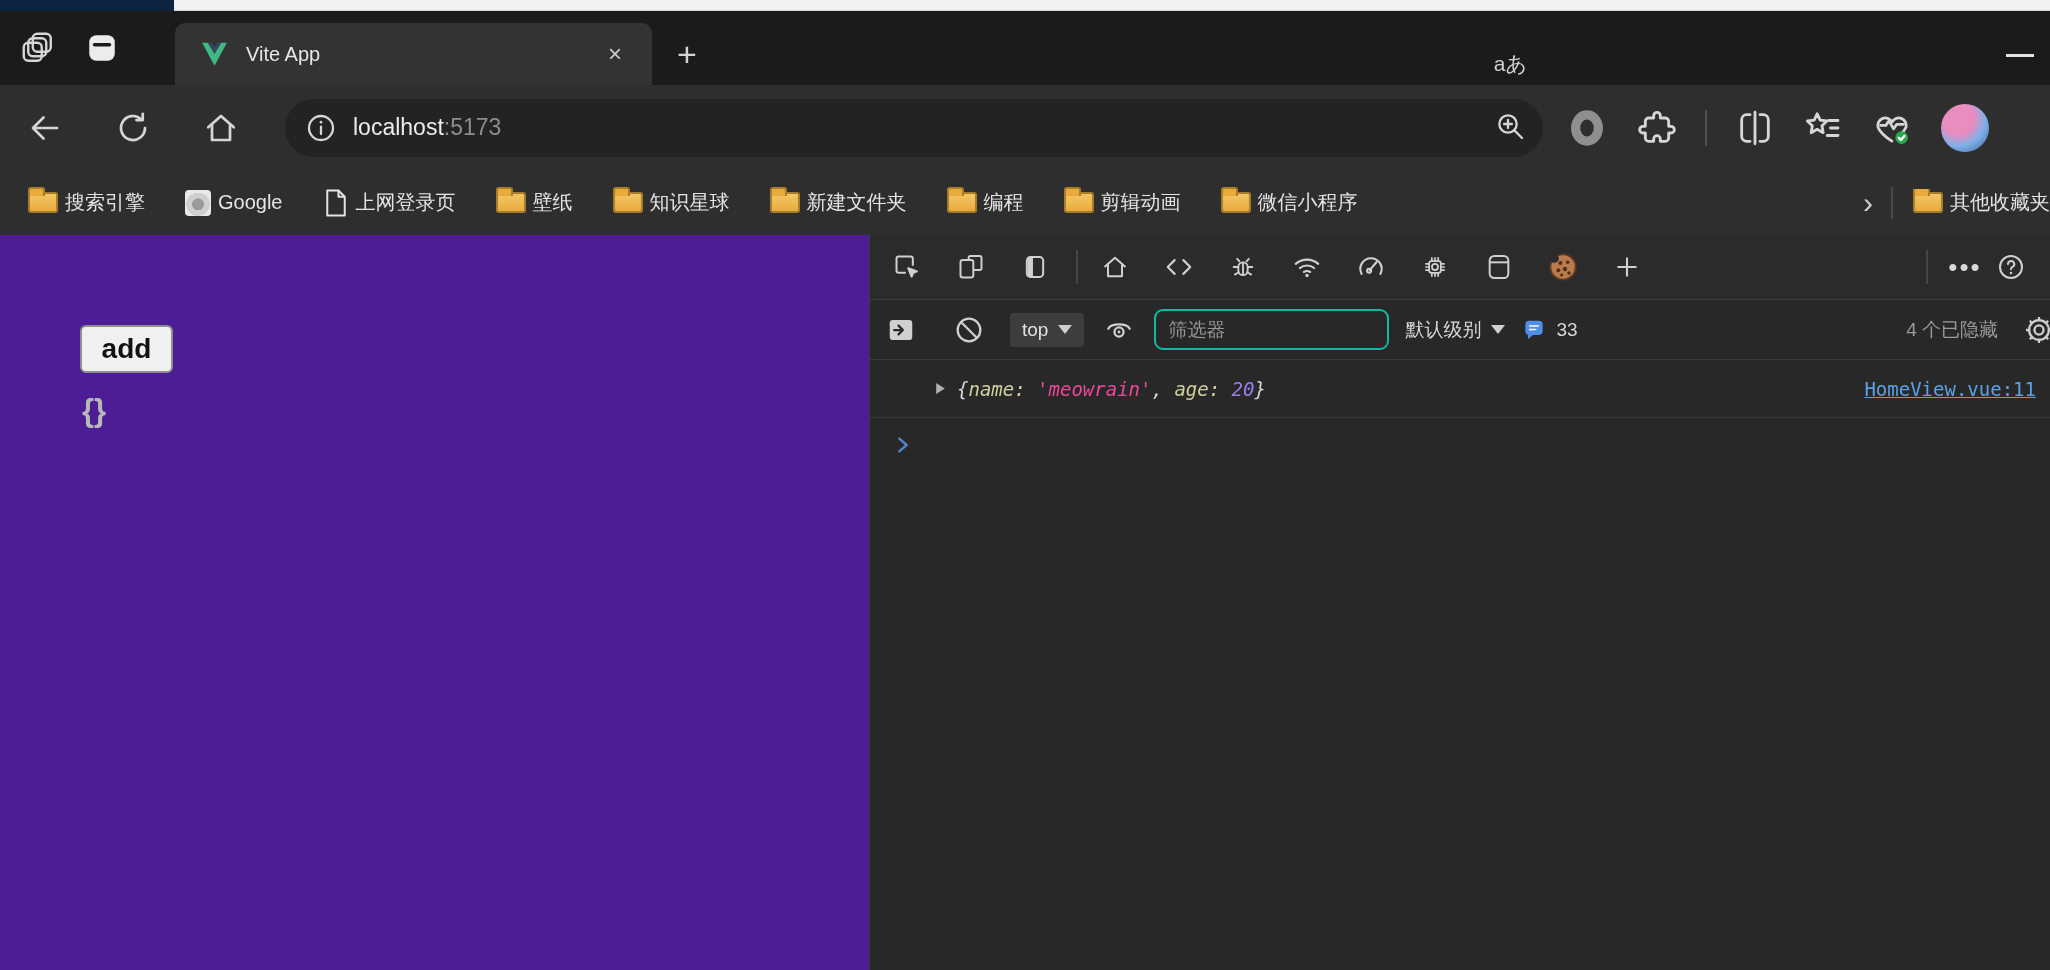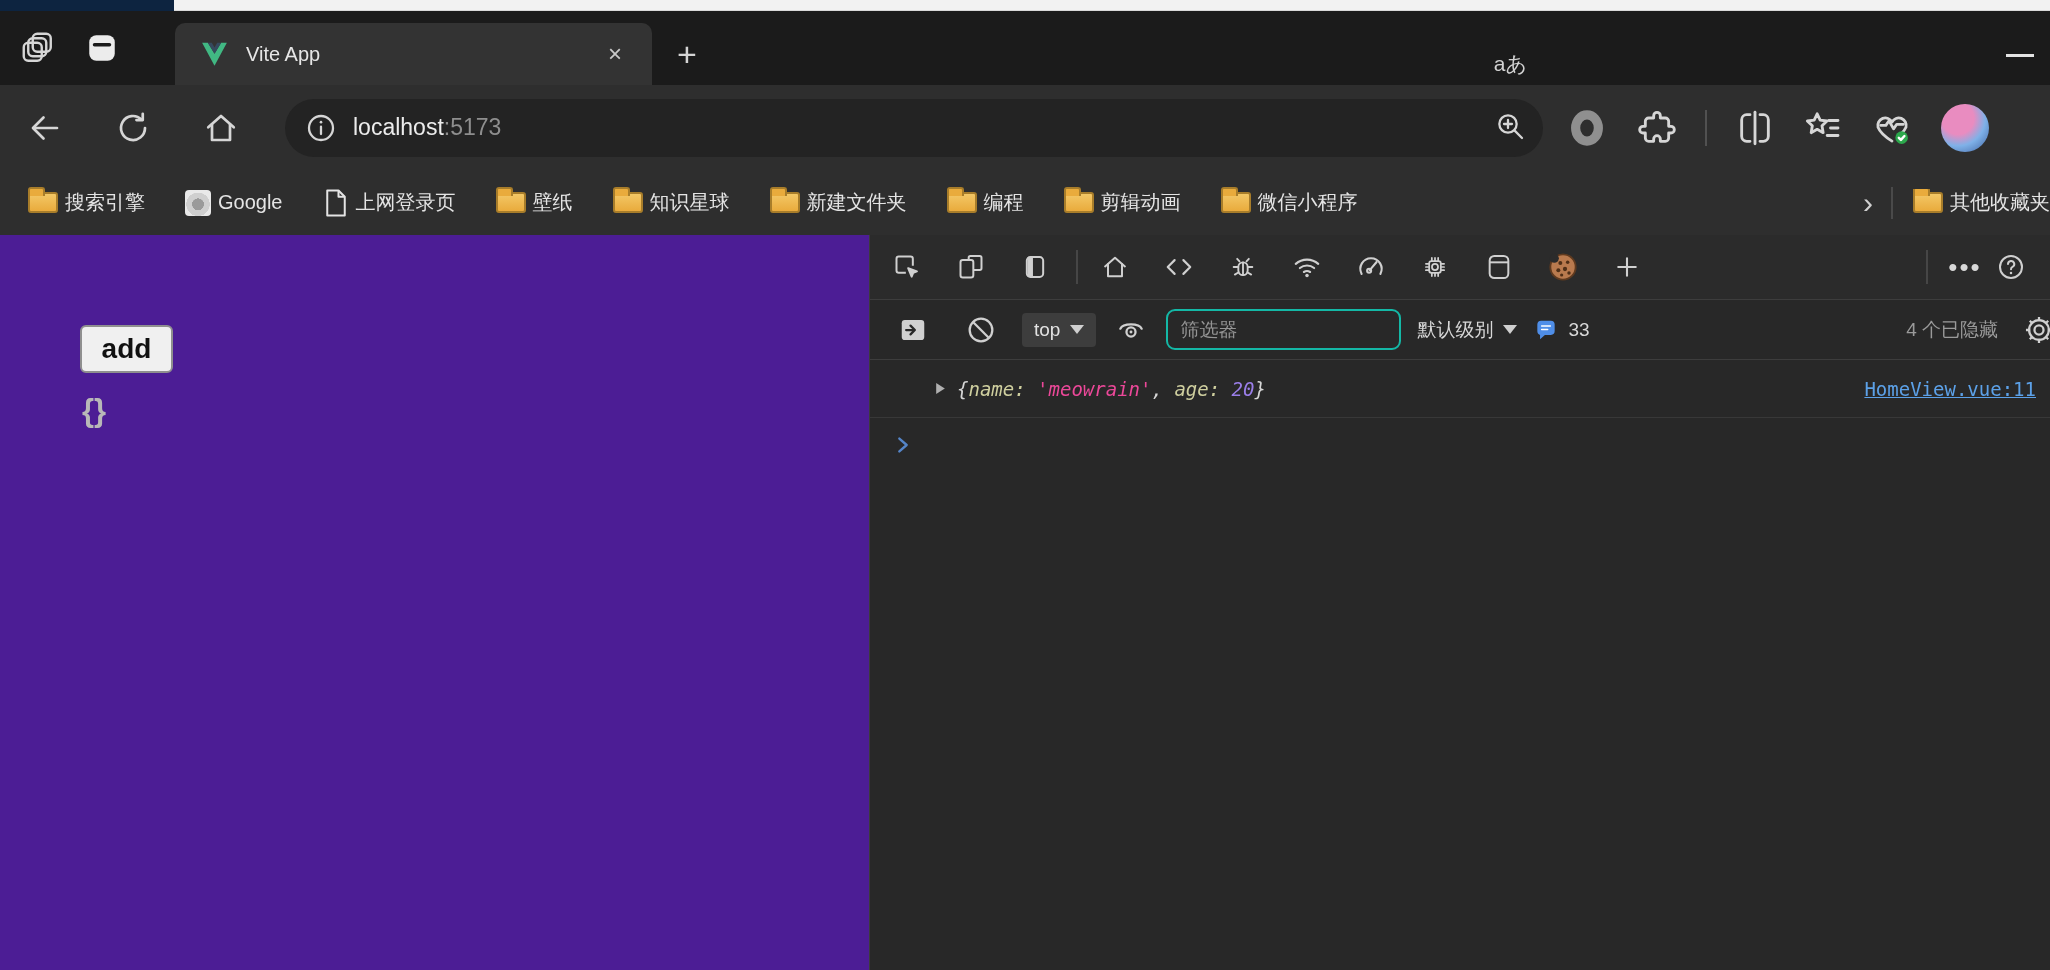--- a/index.html
+++ b/index.html
@@ -71,21 +71,21 @@
              align-items:center; padding:0 12px 0 14px; }
   .dt-ib { width:46px; height:44px; margin-right:18px; }
   .dt-div { width:2px; height:34px; background:#464646; margin:0 14px 0 0; }
   .dt-tab-active { height:64px; display:flex; align-items:center; gap:13px; background:#1a1b1e;
                    padding:0 22px; border-bottom:4px solid #2c7ad6; margin-right:18px; }
   .dt-tab-label { color:#eaeaea; font-size:20px; white-space:nowrap; }
   .dt-spacer { flex:1; }
   .dt-more { color:#d8d8d8; font-size:26px; letter-spacing:2px; width:46px; text-align:center; }
 
   .dt-toolbar { height:60px; border-bottom:1px solid #3d3d3d; display:flex; align-items:center;
-                padding:0 10px 0 24px; gap:16px; }
+                padding:0 10px 0 12px; gap:16px; }
   .ctx-pill { display:flex; align-items:center; gap:10px; background:#3d3d3d; border-radius:4px;
               padding:6px 12px; }
   .ctx-label { color:#e2e2e2; font-size:19px; }
   .caret { width:0; height:0; border-left:7px solid transparent; border-right:7px solid transparent;
            border-top:9px solid #cfcfcf; }
   .filter-input { width:235px; height:41px; background:transparent; border:2px solid #14b8a6;
                   border-radius:9px; color:#d8d8d8; font-size:19px; padding:0 12px;
                   font-family:"Liberation Sans", sans-serif; outline:none; }
   .filter-input::placeholder { color:#949494; }
   .level { display:flex; align-items:center; gap:10px; }

